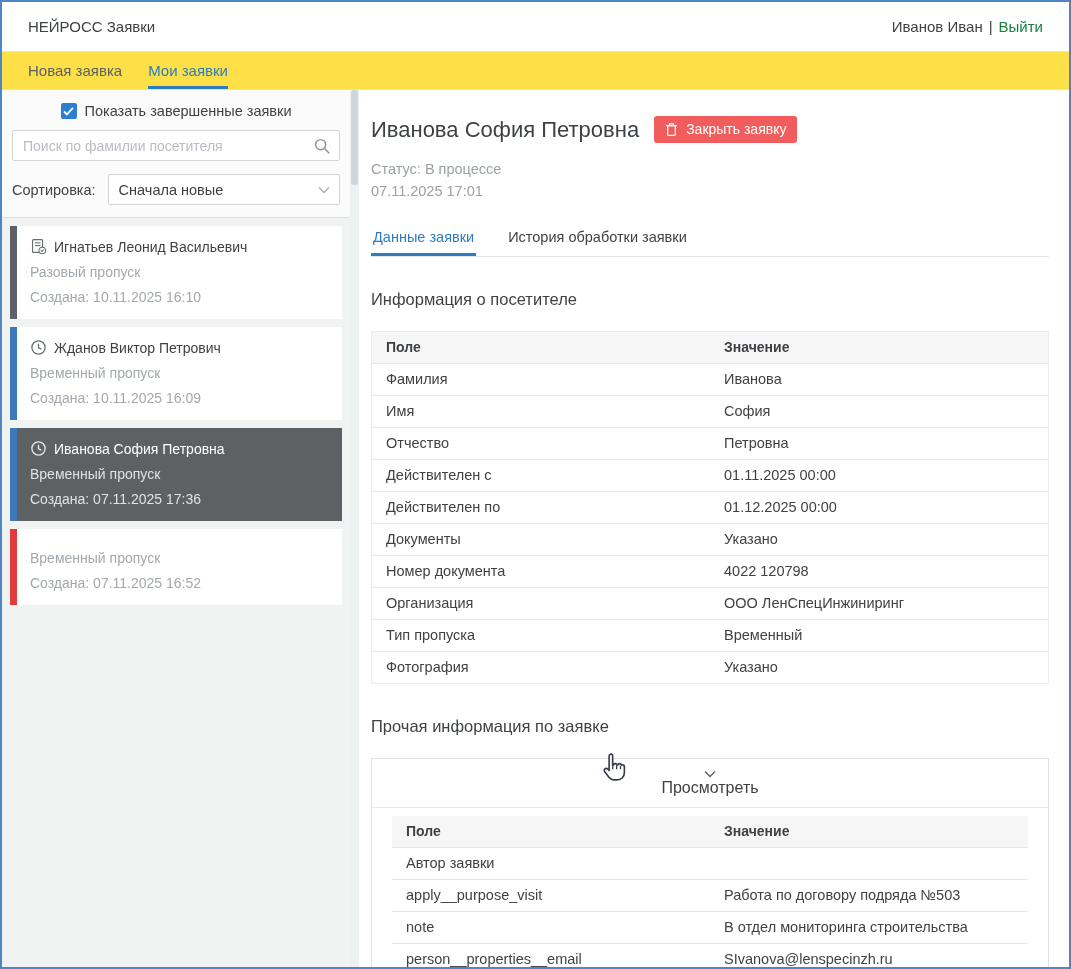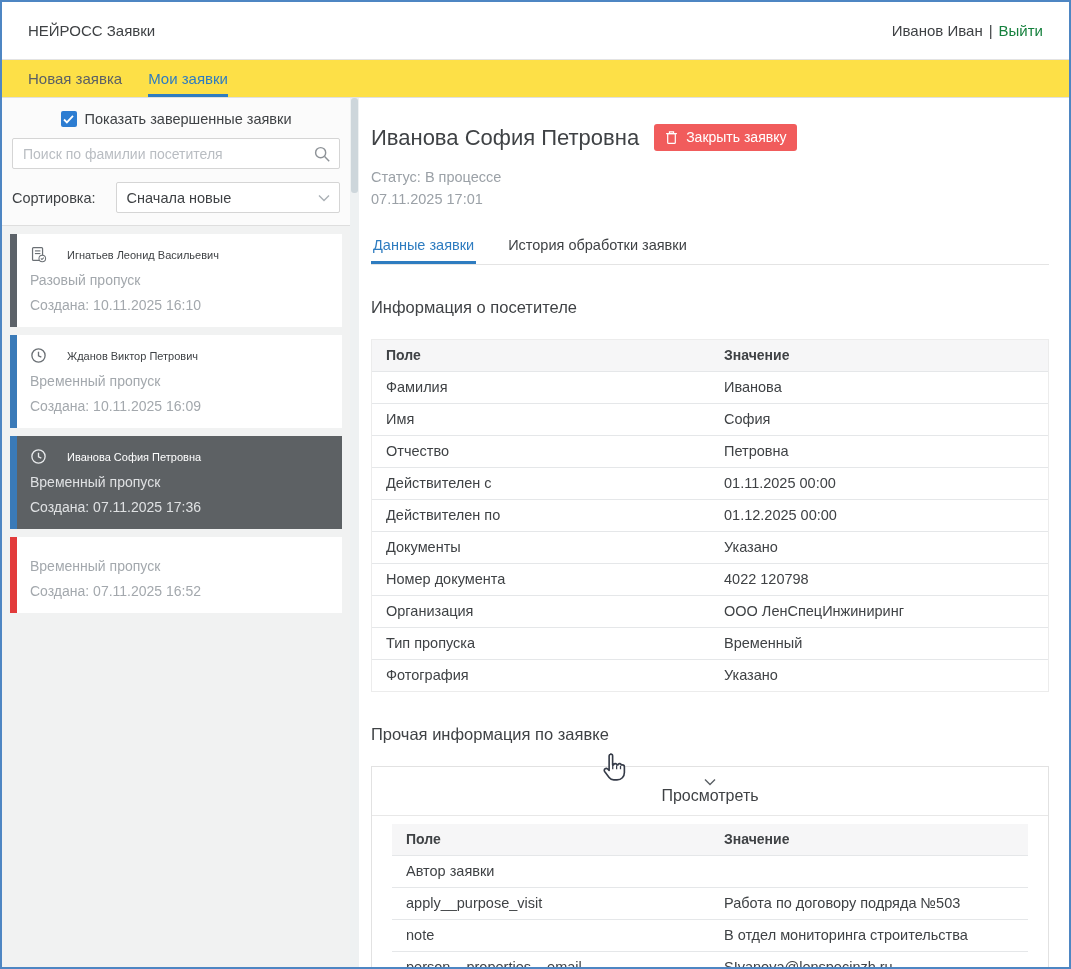--- a/index.html
+++ b/index.html
@@ -2,21 +2,21 @@
 <html lang="ru"><head>
 <meta charset="utf-8">
 <style>
   * { margin:0; padding:0; box-sizing:border-box; }
   html,body { background:#fff; }
   body { font-family:"Liberation Sans","DejaVu Sans",sans-serif; color:#3f4245; }
 
   .page { position:relative; width:1071px; height:969px; border:2px solid #4e86c3; background:#fff; overflow:hidden; }
 
   
-  .app-header { height:58px; display:flex; align-items:center; justify-content:space-between; padding:0 26px; border-bottom:1px solid #e3e3e3; background:#fff; }
+  .app-header { height:50px; display:flex; align-items:center; justify-content:space-between; padding:0 26px; border-bottom:1px solid #e3e3e3; background:#fff; }
   .app-title { font-size:15px; color:#3f4245; }
   .user-area { font-size:15px; color:#3f4245; display:flex; gap:6px; align-items:center; }
   .logout-link { color:#15803d; cursor:pointer; text-decoration:none; }
 
   
   .nav-tabs { height:38px; display:flex; gap:26px; padding:0 26px; border-bottom:1px solid #e0e0e0; background:#fde047; }
   .nav-tab { display:flex; align-items:center; font-size:15px; color:#5b6065; cursor:pointer; border-bottom:3px solid transparent; padding-top:2px; }
   .nav-tab.active { color:#2e7cc0; border-bottom-color:#2e7cc0; }
 
   
@@ -26,27 +26,27 @@
   .sidebar { width:348px; background:#fbfbfb; display:flex; flex-direction:column; }
   .sidebar-controls { padding:13px 10px 12px 10px; }
   .checkbox-row { display:flex; align-items:center; gap:8px; margin-bottom:11px;justify-content:center; }
   .checkbox { width:16px; height:16px; background:#2d7dd2; border-radius:2px; display:flex; align-items:center; justify-content:center; cursor:pointer; flex:none; }
   .checkbox svg { width:11px; height:9px; }
   .checkbox-label { font-size:14.5px; color:#3f4245; }
   .search-wrap { position:relative; }
   .search-input { width:100%; height:31px; border:1px solid #d5d5d5; border-radius:2px; padding:0 38px 0 10px; font-size:14px; color:#3f4245; font-family:inherit; outline:none; background:#fff; }
   .search-input::placeholder { color:#b9bdc2; }
   .search-btn { position:absolute; right:7px; top:5px; width:22px; height:22px; cursor:pointer; display:flex; align-items:center; justify-content:center; background:transparent; border:none; }
-  .sort-row { display:flex; align-items:center; gap:20px; margin-top:13px; }
+  .sort-row { display:flex; align-items:center; gap:12px; margin-top:13px; }
   .sort-label { font-size:14.5px; color:#3f4245; white-space:nowrap; }
   .sort-select { flex:1; height:31px; background:#fff; border:1px solid #d5d5d5; border-radius:2px; display:flex; align-items:center; justify-content:space-between; padding:0 9px 0 10px; font-size:14.5px; color:#3f4245; cursor:pointer; }
   .sidebar-divider { border-top:1px solid #dedede; }
   .request-list { flex:1; background:#f1f2f2; padding:8px; display:flex; flex-direction:column; gap:8px; overflow:hidden; }
   .request-card { background:#fff; border-left:7px solid #888; padding:12px 12px 14px 13px; cursor:pointer; }
-  .card-title { display:flex; align-items:center; gap:20px; font-size:11px; color:#3f4245; }
+  .card-title { display:flex; align-items:center; gap:7px; font-size:14px; color:#3f4245; }
   .card-title .icn { width:17px; height:17px; color:#6b7075; flex:none; display:flex; }
   .card-sub { font-size:14px; color:#a3a8ad; margin-top:9px; }
   .request-card.selected { background:#5d6164; }
   .request-card.selected .card-title { color:#fff; }
   .request-card.selected .card-title .icn { color:#e8eaec; }
   .request-card.selected .card-sub { color:#dfe1e3; }
 
   
   .split-col { width:9px; background:#eef1f2; }
   .split-thumb { width:7px; height:95px; margin:0 auto; background:#cdd6db; border-radius:3px; }

